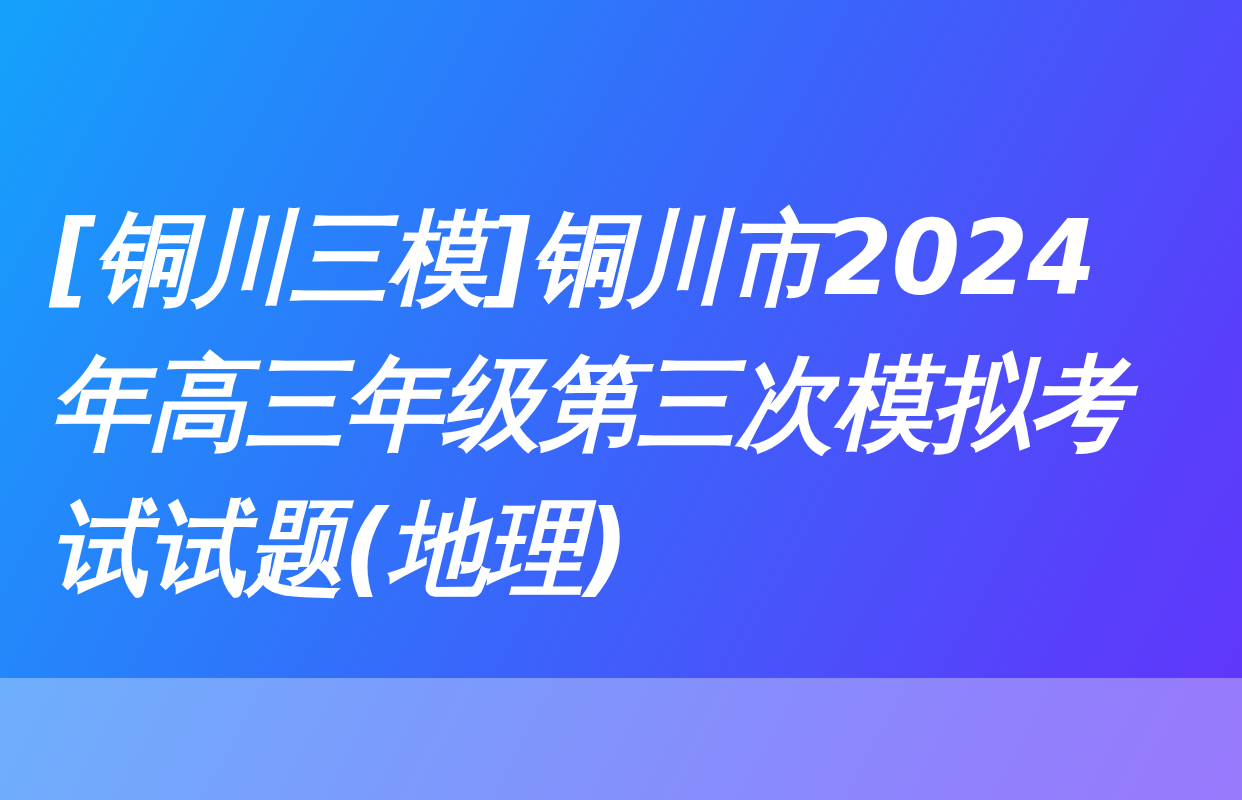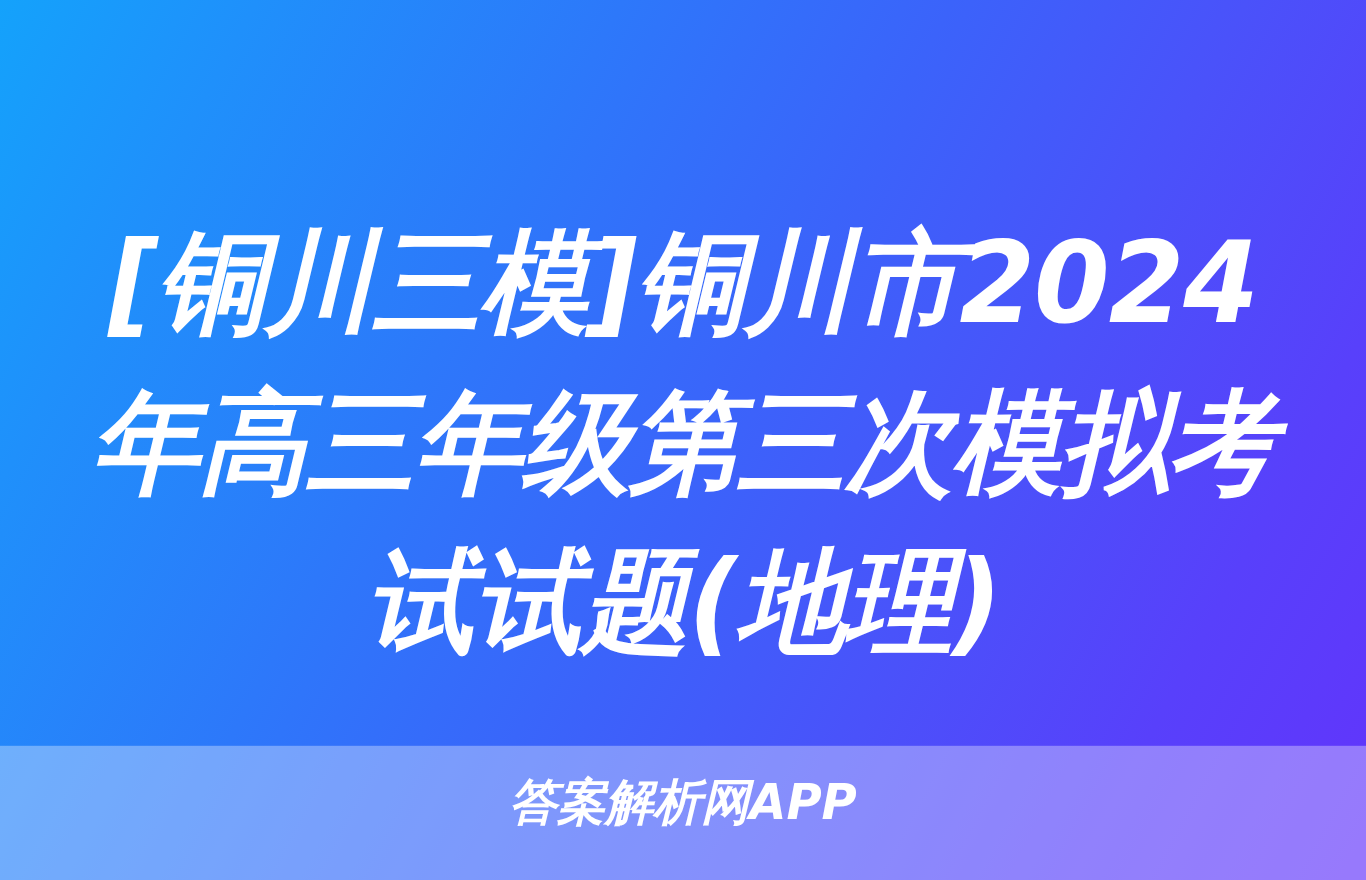--- a/index.html
+++ b/index.html
@@ -40,21 +40,21 @@
     height: 122px;
     background: rgba(255, 255, 255, 0.34);
     pointer-events: none;
   }
 
   #title-block {
     position: absolute;
     left: 0;
     right: 0;
     top: 186px;
-    text-align: center;
+    text-align: left;
     padding: 0 26px;
   }
 
   .title-line {
     display: block;
     color: #ffffff;
     font-family: "DejaVu Sans", "Liberation Sans", sans-serif;
     font-weight: 700;
     font-style: italic;
     font-size: 103px;
@@ -93,17 +93,14 @@
 <div id="poster">
 
   <div id="bottom-wash"></div>
 
   <div id="title-block">
     <span class="title-line">[铜川三模]铜川市2024</span>
     <span class="title-line">年高三年级第三次模拟考</span>
     <span class="title-line">试试题(地理)</span>
   </div>
 
-  <div id="watermark">
-    <span id="watermark-text">答案解析网APP</span>
-  </div>
 
 </div>
 
 </body></html>

